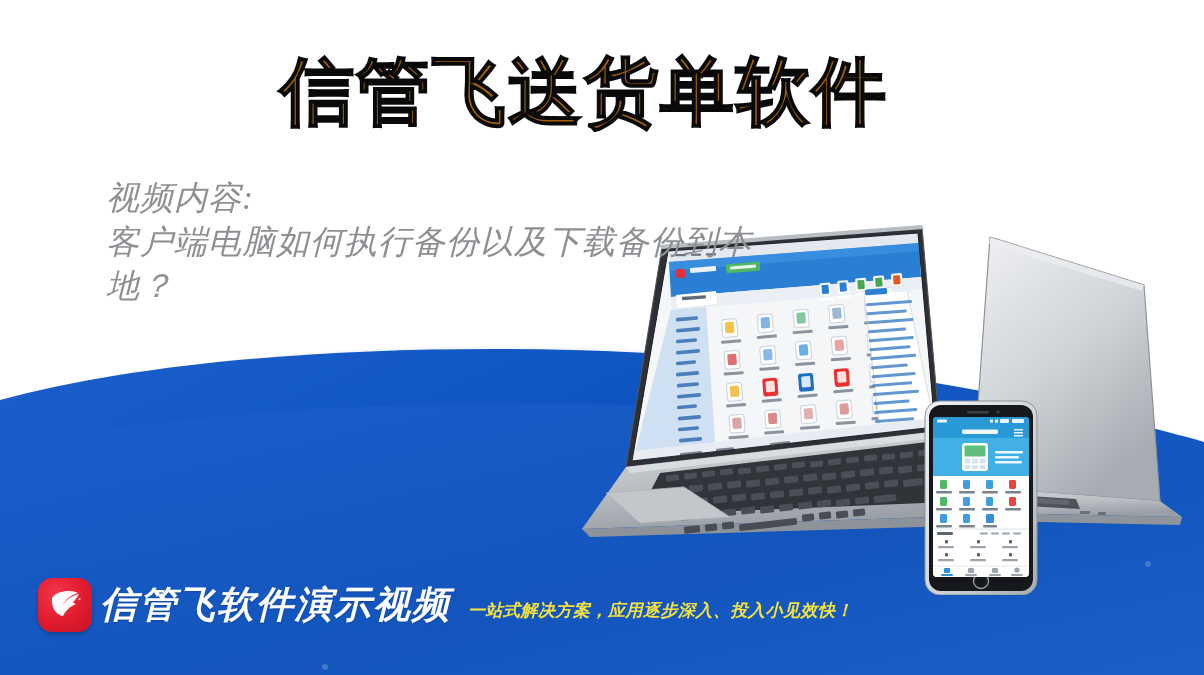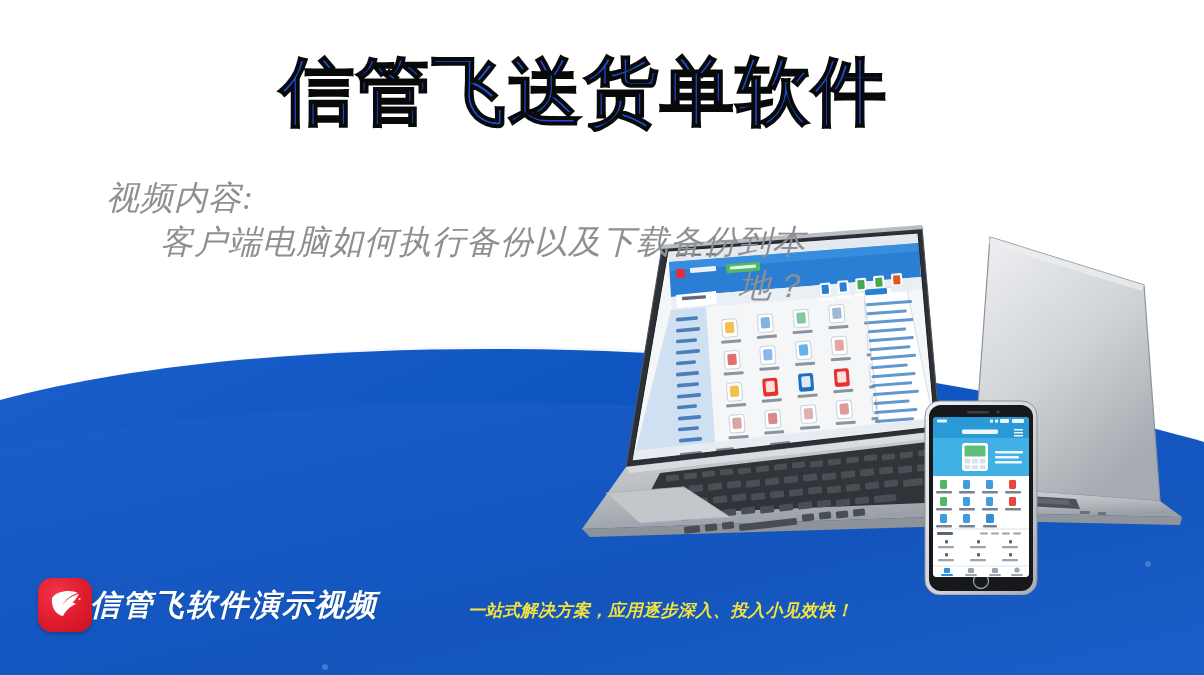--- a/index.html
+++ b/index.html
@@ -13,55 +13,55 @@
   
   .waves{position:absolute;left:0;top:0;width:1204px;height:675px;}
 
   
   .title{
     position:absolute;left:0;top:48px;width:1168px;
     text-align:center;
     font-size:74px;line-height:86px;
     font-weight:900;
     letter-spacing:2px;
-    color:#1d4ed8;
+    color:#a16207;
     font-family:"DejaVu Sans","Liberation Sans",sans-serif;
     -webkit-text-stroke:1.6px #090909;
   }
 
   
   .subtitle{
     position:absolute;left:58px;top:176px;width:700px;
     color:#8d8f93;
     font-family:"Liberation Serif","DejaVu Serif",serif;
     font-style:italic;
     font-size:33px;
     line-height:44px;
     letter-spacing:1px;
     margin-left:48px;
   }
   .subtitle .l1{display:block;}
-  .subtitle .l2{display:block;text-align:right;}
+  .subtitle .l2{display:block;}
 
   
   .devices{position:absolute;left:520px;top:225px;width:684px;height:370px;}
 
   
   .banner{
     position:absolute;left:0;bottom:0;width:1204px;height:110px;
   }
   .logo-badge{
     position:absolute;left:38px;top:578px;width:54px;height:54px;
     border-radius:14px;
     background:radial-gradient(circle at 35% 30%,#f3354a 0%,#e01b2e 55%,#c8131f 100%);
     box-shadow:0 2px 4px rgba(0,0,0,.25);
   }
   .brand{
-    position:absolute;left:90px;top:578px;
-    font-size:30px;line-height:54px;
+    position:absolute;left:100px;top:578px;
+    font-size:37px;line-height:54px;
     font-weight:bold;font-style:italic;
     color:#ffffff;
     letter-spacing:2px;
     font-family:"DejaVu Sans","Liberation Sans",sans-serif;
     text-shadow:0 1px 2px rgba(0,0,0,.18);
     white-space:nowrap;
   }
   .tagline{
     position:absolute;left:468px;top:598px;
     font-size:17px;line-height:24px;

